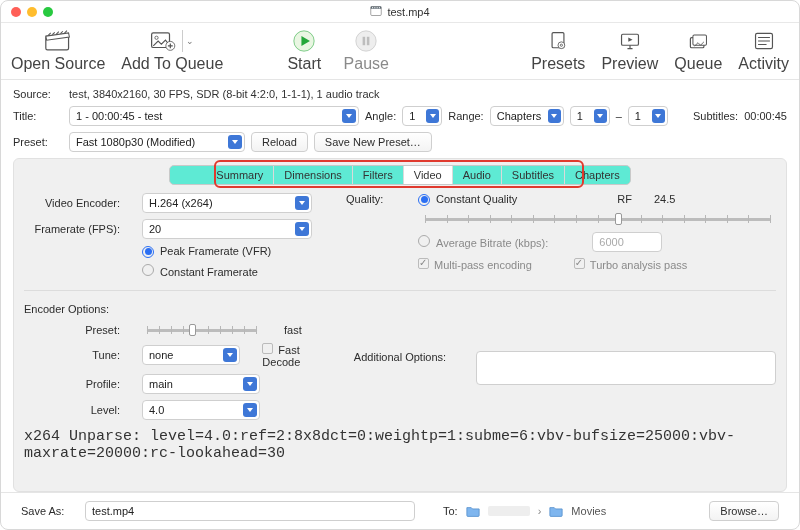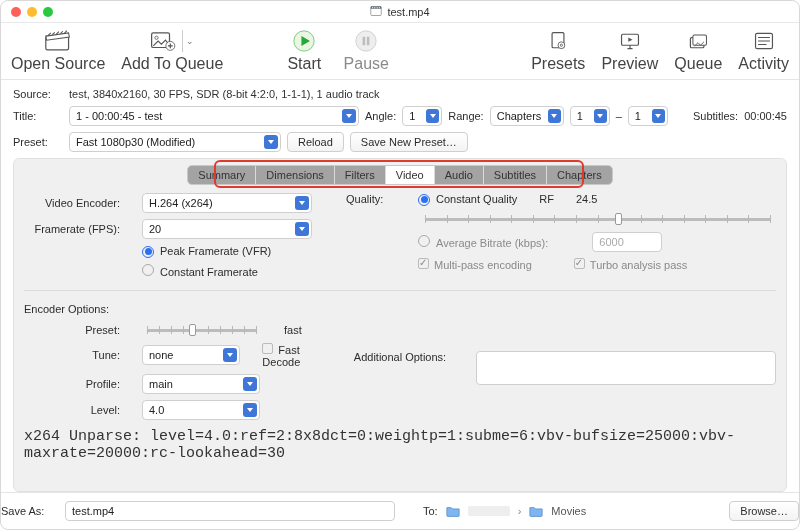--- a/index.html
+++ b/index.html
@@ -46,21 +46,21 @@
   .val{color:#333;}
 
   .select, .mini-select, input.field{border:1px solid var(--border);border-radius:4px;background:#fff;height:20px;padding:0 18px 0 6px;font-size:11px;color:#222;display:flex;align-items:center;position:relative;}
   .sel-arrow{position:absolute;right:2px;top:2px;bottom:2px;width:14px;border-radius:3px;background:var(--select-blue);display:flex;align-items:center;justify-content:center;}
   .sel-arrow::after{content:"";border-left:3px solid transparent;border-right:3px solid transparent;border-top:4px solid #fff;}
   .mini-select .sel-arrow{width:13px;}
   .btn{border:1px solid var(--border);background:linear-gradient(#fff,#f3f3f3);border-radius:4px;height:20px;padding:0 10px;font-size:11px;display:flex;align-items:center;}
 
   .panel{background:var(--panel);border:1px solid #e1e1e1;border-radius:6px;padding:6px 10px 10px 10px;flex:1;display:flex;flex-direction:column;gap:8px;}
   .seg-wrap{display:flex;justify-content:center;position:relative;}
-  .seg{display:flex;border:1px solid #c9c9c9;border-radius:5px;background:#a3a3a3;overflow:hidden;}
+  .seg{display:flex;border:1px solid #c9c9c9;border-radius:5px;background:#5eead4;overflow:hidden;padding-left:36px;}
   .seg-item{padding:3px 10px;border-right:1px solid #dadada;font-size:11px;color:#333;}
   .seg-item:last-child{border-right:none;}
   .seg-item.active{background:#fff;font-weight:500;}
   .callout{position:absolute;border:2px solid var(--callout);border-radius:6px;pointer-events:none;}
 
   .cols{display:flex;gap:22px;}
   .col{display:flex;flex-direction:column;gap:6px;}
   .col.l{flex:0 0 300px;}
   .col.r{flex:1;}
   .frow{display:flex;align-items:center;gap:22px;}
@@ -73,21 +73,21 @@
   .muted{color:var(--muted);}
   .hr{border-top:1px solid #dcdcdc;margin:4px 0;}
 
   .slider{flex:1;height:14px;position:relative;margin:0 5px;}
   .slider .track{position:absolute;top:6px;left:0;right:0;height:3px;background:#bcbcbc;border-radius:2px;}
   .slider .thumb{position:absolute;top:1px;width:7px;height:12px;background:#fff;border:1px solid #999;border-radius:2px;}
   .ticks{position:absolute;left:0;right:0;top:3px;display:flex;justify-content:space-between;}
   .ticks span{width:1px;height:8px;background:#b7b7b7;}
 
   .unparse{font-size:15px;color:#333;font-family:Liberation Mono, monospace;}
-  .foot{border-top:1px solid #e5e5e5;padding:8px 0;display:flex;align-items:center;gap:8px;}
+  .foot{border-top:1px solid #e5e5e5;padding:8px 20px;display:flex;align-items:center;gap:8px;}
   .folder-ico{width:14px;height:12px;display:inline-block;}
   .path-part{color:#555;}
   textarea.opts{border:1px solid var(--border);border-radius:4px;height:34px;width:100%;resize:none;font-size:11px;padding:3px;}
 </style>
 </head>
 <body>
 
 <div class="win">
 
   <div class="titlebar">
@@ -233,21 +233,21 @@
       <div class="mini-select select" style="width:40px">
           <span>1</span>
           <span class="sel-arrow"></span>
         </div>
       <span style="margin-left:auto" class="lbl r">Subtitles:</span>
       <span>00:00:45</span>
     </div>
 
     <div class="row">
       <span class="lbl">Preset:</span>
-      <div class="select" style="width:212px">
+      <div class="select" style="width:176px">
           <span>Fast 1080p30 (Modified)</span>
           <span class="sel-arrow"></span>
         </div>
       <div class="btn">
           <span>Reload</span>
         </div>
       <div class="btn">
           <span>Save New Preset…</span>
         </div>
     </div>
@@ -288,21 +288,21 @@
           </div>
           <div class="frow">
               <span class="flabel"></span>
             <label><span class="radio"></span><span>Constant Framerate</span></label>
           </div>
         </div>
         <div class="col r">
           <div class="frow">
             <span style="min-width:50px">Quality:</span>
             <label><span class="radio on"></span><span>Constant Quality</span></label>
-            <span style="">RF</span>
+            <span style="margin-left:78px">RF</span>
             <span>24.5</span>
           </div>
           <div class="frow">
             <span style="min-width:52px"></span>
             <div class="slider">
               <div class="track"></div>
               <div class="ticks">
                   <span></span>
                   <span></span>
                   <span></span>

